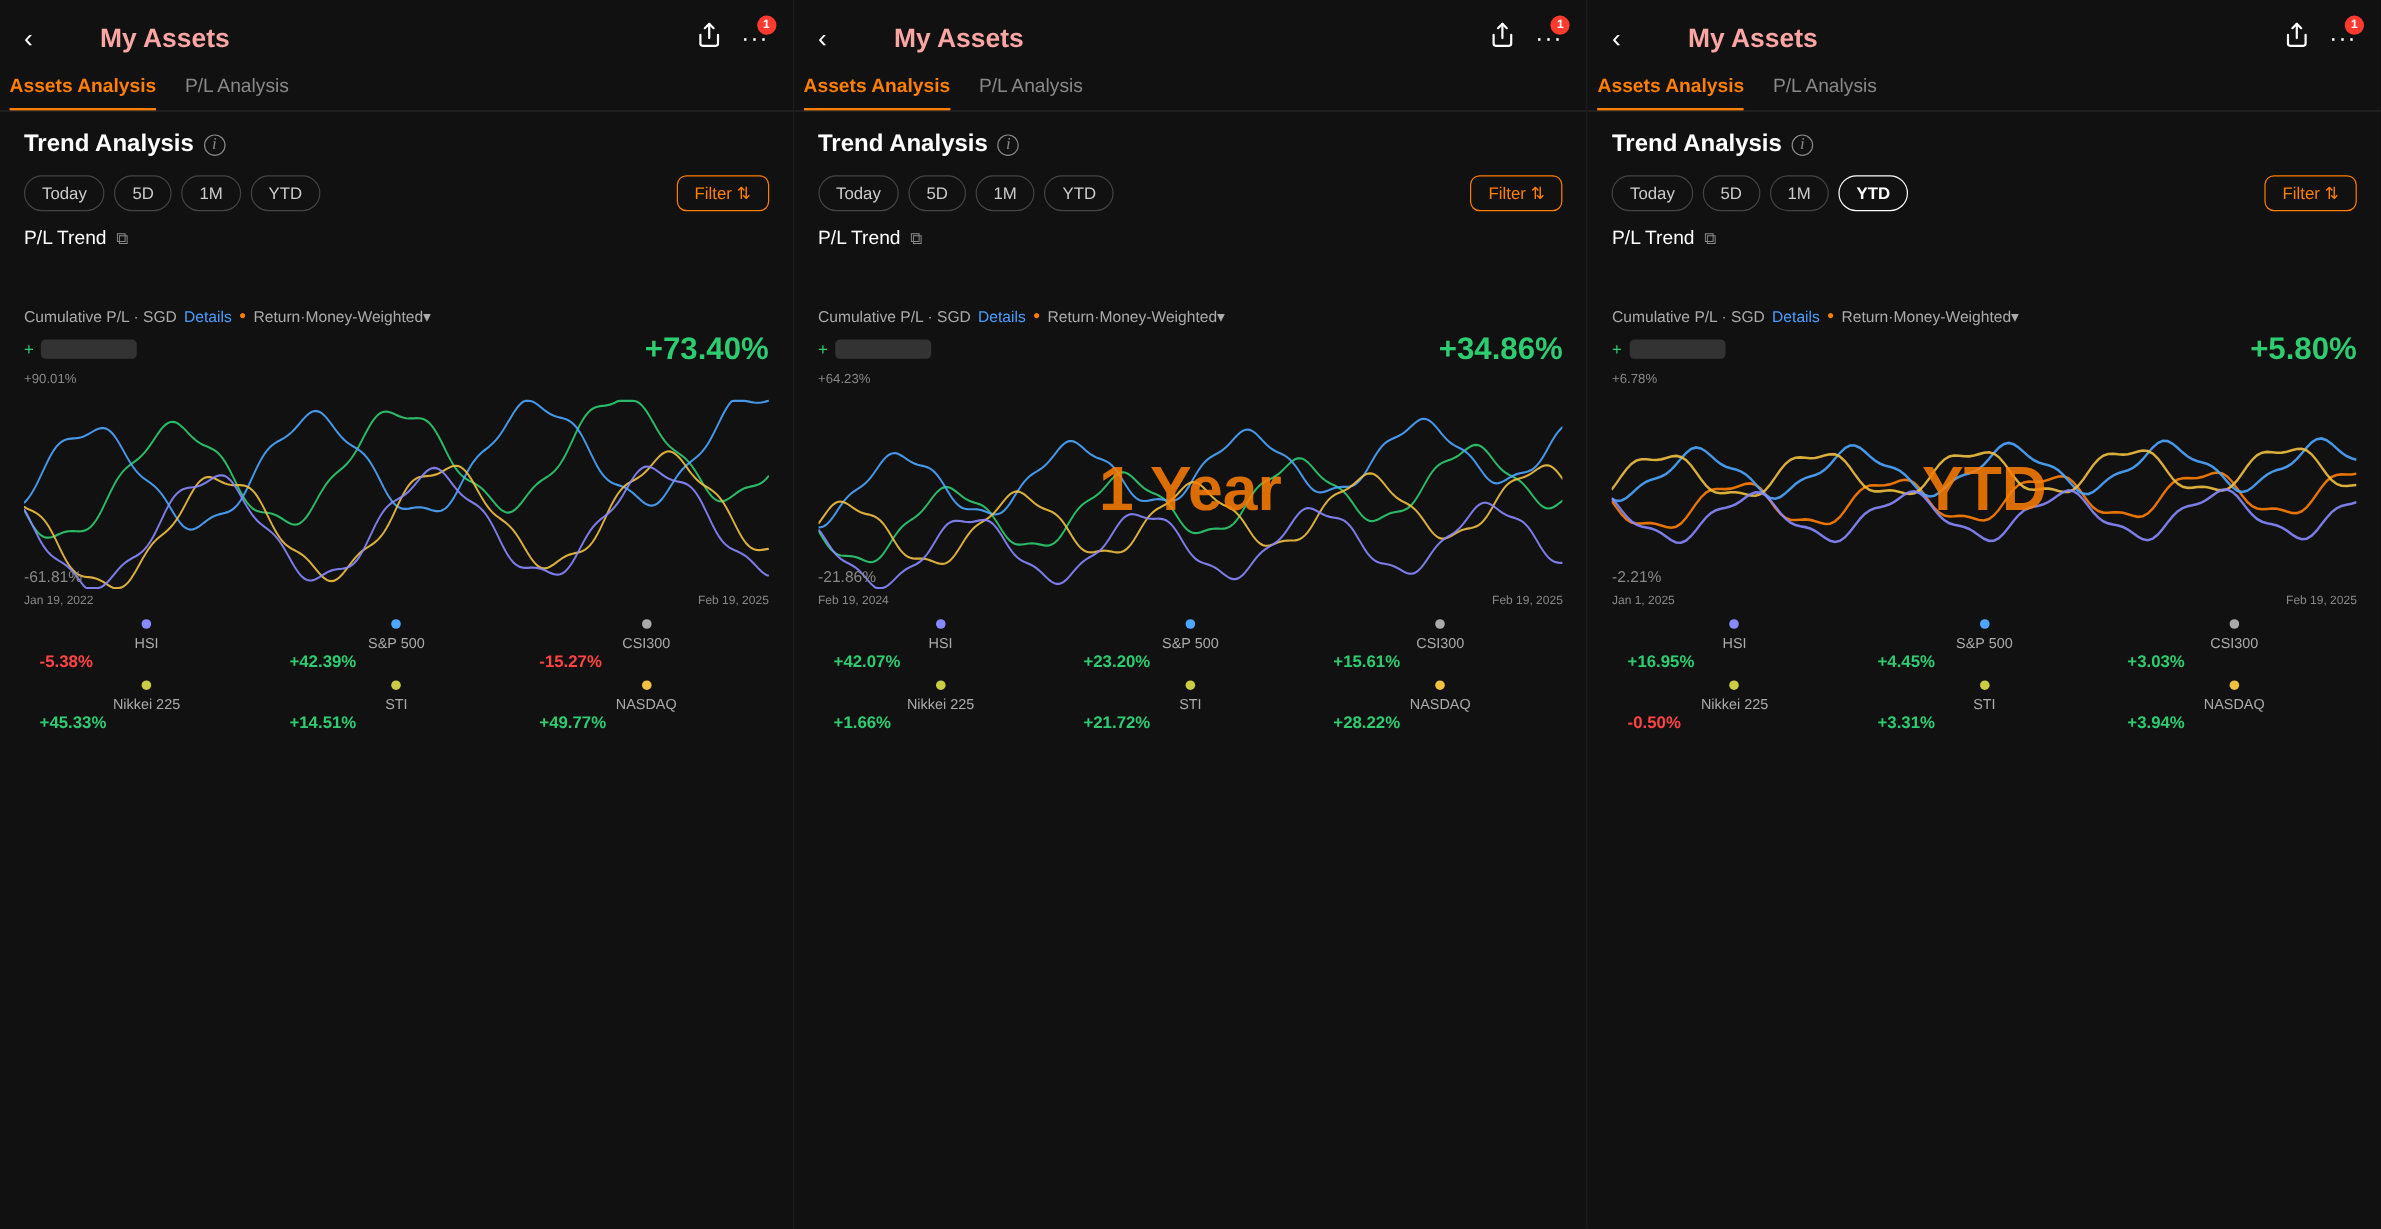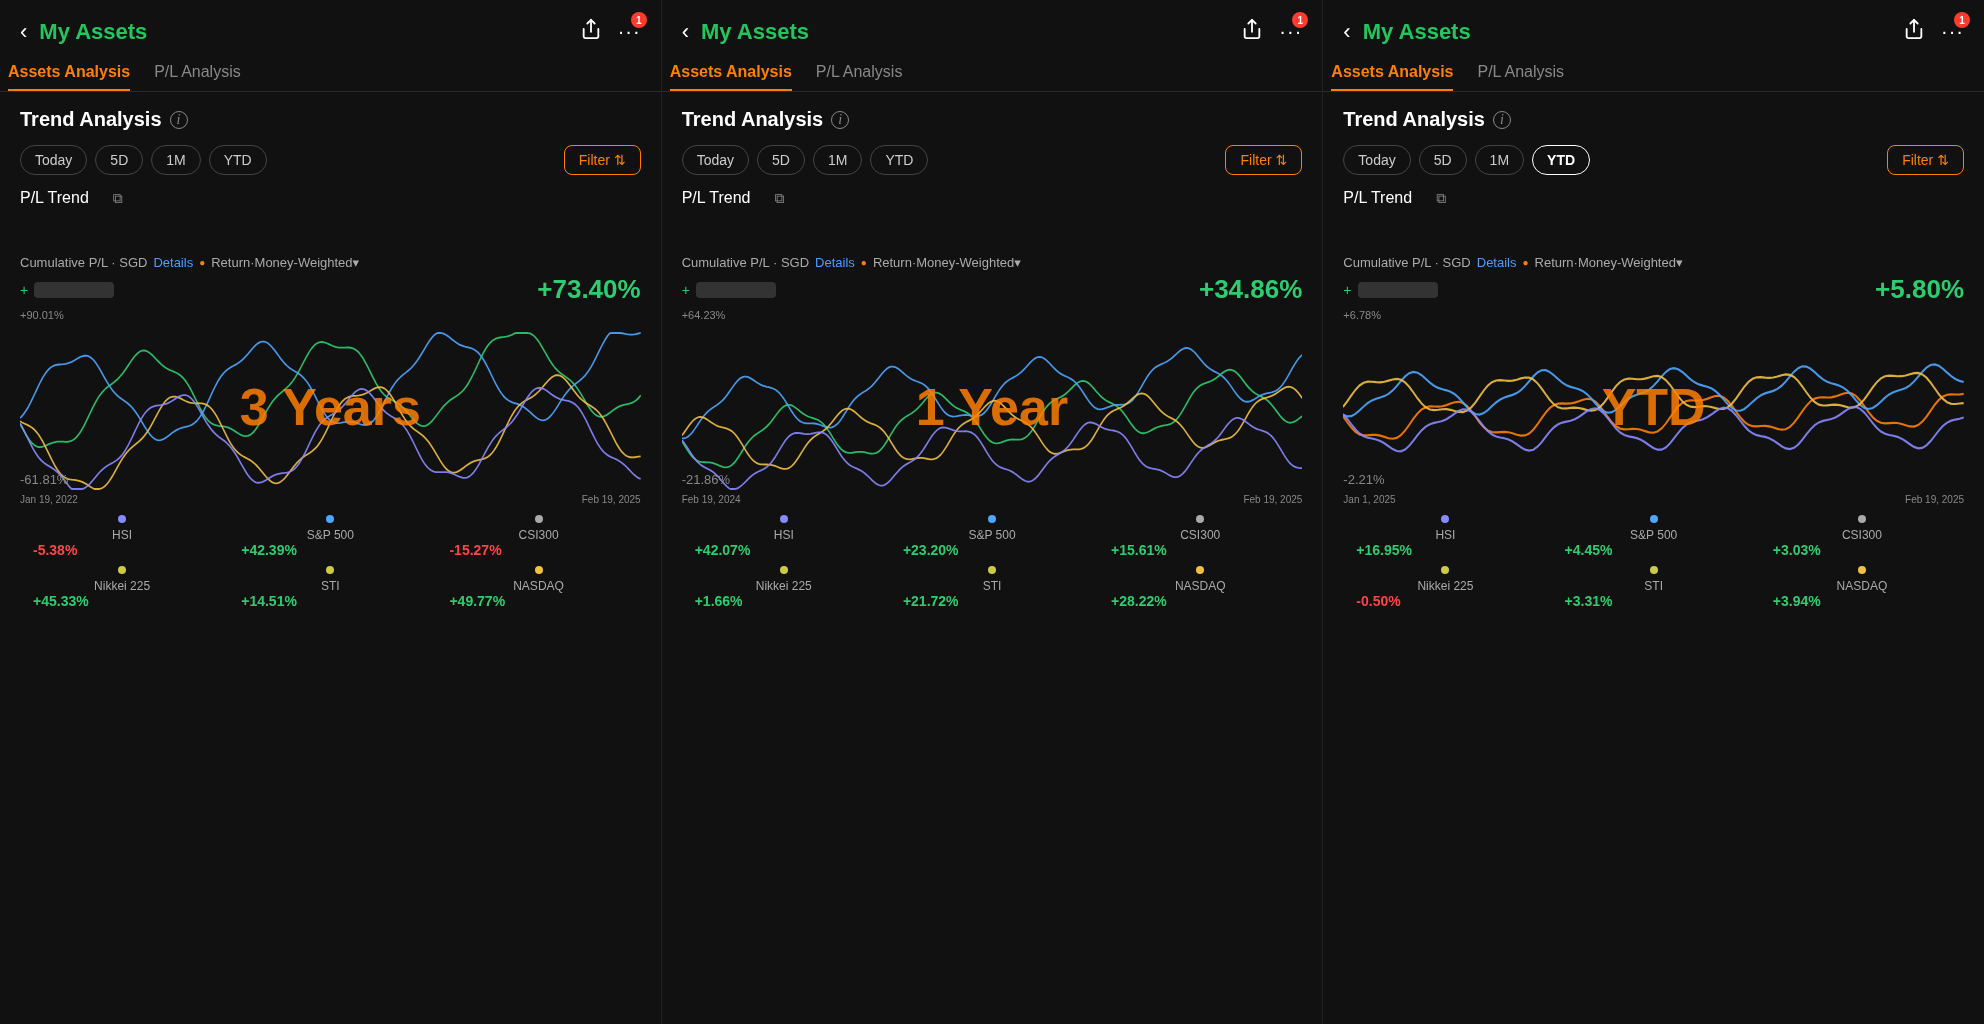--- a/index.html
+++ b/index.html
@@ -35,23 +35,24 @@
       align-items: center;
       gap: 12px;
     }
     .back-btn {
       color: #fff;
       font-size: 22px;
       cursor: pointer;
       font-weight: 300;
     }
     .header-title {
-      color: #22c55e;
+      color: #fca5a5;
       font-size: 22px;
       font-weight: 600;
+      margin-left: 44px;
     }
     .header-right {
       display: flex;
       align-items: center;
       gap: 16px;
       position: relative;
     }
     .share-icon {
       color: #fff;
       font-size: 20px;
@@ -171,22 +172,22 @@
       font-size: 14px;
       cursor: pointer;
       display: flex;
       align-items: center;
       gap: 4px;
     }
 
     
     .pl-trend-header {
       display: flex;
-      align-items: flex-end;
-      gap: 24px;
+      align-items: flex-start;
+      gap: 8px;
       padding: 4px 20px 4px 20px;
     }
     .pl-trend-label {
       color: #fff;
       font-size: 16px;
       font-weight: 500;
     }
     .copy-icon {
       color: #888;
       font-size: 14px;
@@ -401,21 +402,20 @@
       <span class="chart-label-top">+90.01%</span>
       <svg class="chart-svg" viewBox="0 0 600 150" preserveAspectRatio="none">
         <polyline points="0,85.66300874883368 2,88.894188728832 4,92.07950313157343 6,95.1014909024152 8,97.848888357451 10,100.22573831235286 12,102.15917709573795 14,103.60520769910369 16,104.55194696773931 18,105.02006011571562 20,105.06034682193068 22,104.74869731584175 24,104.17887148974867 26,103.45374822215264 28,102.6758284227071 30,101.93784163760373 32,101.31429646162246 34,100.85473034807491 36,100.57926225416595 38,100.47684550004861 40,100.50637666344407 42.00000000000001,100.60056085739215 44,100.67218716897561 46,100.62225239877978 48,100.3492057984062 50,99.75848703669853 52,98.7715031104704 54,97.33323972251789 56,95.41782433096367 58,93.0315407615497 60,90.21302265082144 62,87.03060474369265 64,83.57706471630232 66,79.9622210779456 68,76.30404402249385 70,72.71906876131614 72,69.3129630268548 74,66.17208653711337 76,63.35679149855665 78,60.89705762325557 80,58.79084654535794 82,57.00531757519332 84.00000000000001,55.480791128389086 86,54.137100744385265 88,52.88176128650166 90,51.61921874945951 92,50.26035057548734 94,48.73136311866658 96,46.98128688698216 98,44.98739560920592 100,42.75806081528186 102.00000000000001,40.33278290059825 104,37.77939208437198 106,35.18866571954156 108,32.66683946092932 109.99999999999999,30.32667820976788 112,28.27790169441508 114,26.617817499800072 116,25.4229961436179 118,24.742730041019463 120,24.594859185571266 122,24.964335305184935 124,25.804651980034393 126,27.0420125535454 128,28.581863462617132 130,30.31720967168364 132,32.13797005808961 134,33.94053805025925 136,35.63669483042467 138,37.161080585528595 140,38.47655842535061 142,39.57699414902531 144,40.48720618466294 146,41.260093102871174 148,41.97119850562685 150,42.71120226958034 152,43.577012604434955 154,44.66225860279406 156,46.04803672152923 157.99999999999997,47.794742142711485 160,49.93571922267287 162,52.47330289144651 164,55.37760941286051 166,58.58818942435444 168.00000000000003,62.018400573649444 170,65.5621141885182 172,69.10216195163628 174,72.51977312620781 176,75.70416437349688 178,78.56143052651721 180,81.0219470568774 182,83.04562782292273 184,84.6245731501251 186,85.78287626692726 188,86.57360979092294 190,87.07326567241807 192,87.37414927128053 193.99999999999997,87.57541076830735 196,87.77351859078044 198,88.05302911333555 200,88.47848015205227 202,89.08813509203802 204.00000000000003,89.89013887139298 206,90.86143128291016 208,91.9495164240777 210,93.07693165830653 212,94.14801796761881 214,95.05738765191113 216,95.69933335873762 218,95.97733798719928 219.99999999999997,95.81283564451594 222,95.15244038248194 224,93.97299596039967 226,92.28399417808976 228,90.12714404290243 230.00000000000003,87.57312821309056 232,84.71583409305657 234,81.66457223030774 236,78.53497415786657 238,75.43937950717269 240,72.47756757443015 242,69.72865750750603 244,67.24489666263413 245.99999999999997,65.04788780664262 248,63.1275877971987 250,61.44416263872298 252,59.932528515403426 254,58.509168350694196 256,57.08061007854804 258,55.55280430179635 260,53.8405586238616 262,51.876180852537104 264,49.61655394346755 266,47.04800566356939 268,44.18853299498102 270,41.087177666959334 272,37.82060378213673 274,34.487178553457824 276,31.199080352121555 278,28.073134647891123 280,25.221192244794 282,22.74090530924485 284,20.70772138215905 286,19.16880701429751 288,18.139440560343807 290,17.60219338428411 292,17.508969942388003 294,17.78572214236947 296,18.339414811076512 298,19.066618347164273 300,19.862959620964848 302,20.632585863215436 304,21.29679547324701 306,21.801064446407565 308,22.119840789262785 310.00000000000006,22.258679024244696 312,22.25352483960535 314,22.16721485831353 315.99999999999994,22.08350560815384 318,22.09916682093514 320,22.314847424391832 322,22.82553253983334 324,23.711446638848948 326,25.0302184510783 328,26.811010784671172 330,29.051143163292853 332,31.71551275235515 334,34.738869310483196 336.00000000000006,38.030745167189984 338,41.48260424803519 340,44.97657611197121 341.99999999999994,48.39499952312784 344,51.62992788489357 346,54.591752366145634 348,57.21617743457151 350,59.46893073329465 352,61.347791643398914 354,62.88176238597341 356,64.12746073817858 358,65.16306157057957 360,66.08033329290049 362.00000000000006,66.97548537090852 364,67.93964915648888 366,69.04984688097701 368,70.36125988641605 370,71.90149092176159 372,73.66733699615021 374,75.62436479034407 376,77.70933003460176 378,79.83522795243746 380,81.89852656296544 382,83.78793935041507 384,85.39395599354114 386,86.61828181223719 387.99999999999994,87.38234441265604 390,87.63410899827309 392,87.35259455134783 394,86.54968811394633 396,85.26909539754968 398,83.58252139921751 400,81.58342178354478 402,79.37888243394356 404,77.08035143363401 406,74.79404990301973 408.00000000000006,72.61191647132104 410,70.60389216556047 412,68.81223244806978 413.99999999999994,67.24835175004786 416,65.89247933729543 418,64.69615394010077 420,63.587330740887545 422,62.47764071655931 424,61.27114984516988 426,59.87383150402758 428,58.202901495729655 430,56.19517724797709 432,53.81370976143854 434.00000000000006,51.052091054108395 436,47.936047399186016 438,44.52217103724703 439.99999999999994,40.89389861130006 442,37.15509049632401 444,33.42177950558739 446,29.81282101069569 448,26.44027470089731 450,23.400372258538923 452,20.76587299287177 454,18.580485619133338 456,16.855849956966296 458,15.571343824106151 460.00000000000006,14.676728228086867 462,14.097390635413614 464,13.741714251803515 465.99999999999994,13.509911587659536 468,13.303530050402545 470,13.034777558414545 472,12.634832545764441 474,12.060393758461576 476,11.297882798612605 478,10.364922376994345 480,10 482,10 484,10 486.00000000000006,10 488,10 490,10 491.99999999999994,10.109262923032803 494,10.702528615809065 496,11.806072105733355 498,13.4137205105771 500,15.48689934915392 502,17.957511335493926 504,20.733393279324577 506,23.705866710471472 508,26.758711093015215 510,29.777761677316956 512,32.660278481341365 514,35.32325355859737 516,37.70991875137629 518,39.793877054044735 520,41.58049314601317 522,43.10542362069716 524,44.43042305250451 526,45.636805474670346 528,46.81715034123987 530,48.065998902289714 532,49.47037712092445 534,51.10099674635731 536,53.00492554622899 538,55.200386407613344 540,57.67415476826392 542,60.38179163225248 544,63.25069600015533 546,66.18570854160268 548,69.07677026868437 550,71.8079562060107 552,74.26708101309138 554,76.35502218898485 556,77.99393146380793 558,79.13360402701053 560,79.75543951220958 562,79.87364348049665 564,79.53356433053077 566,78.80731612482812 568,77.78707993053523 570,76.57668330438142 572,75.28221101361758 574,74.00248627094282 576,72.82027297465936 578,71.79498468566578 580,70.95755112691856 582,70.30789991471784 584,69.81527727325347 586,69.42137754474588 588,69.04600007252844 590,68.59472594725013 592,67.96792636431319 594,67.07029509038615 596,65.82005043209637 598,64.1569813499431 600,62.04861535360655" fill="none" stroke="#2ecc71" stroke-width="1.5" opacity="0.9"></polyline>
           <polyline points="0,80.99119049985971 2,79.18243873113875 4,77.02148005756618 6,74.48446978729945 8,71.57913165779904 10,68.3450963162704 12,64.85139452302771 14,61.19132394139826 16,57.47514298840358 18,53.821239348352485 20,50.34655705566897 22,47.15713235786039 24,44.33957895135119 26,41.95427850064459 28,40.03088016874323 30,38.566506797260914 32,37.526823786730645 34,36.84987122066436 36,36.452313173594625 38,36.23754247084765 40,36.104913690328985 42.00000000000001,35.959276694461636 44,35.71995642978549 46,35.32837450285093 48,34.75362968650464 50,33.995537162680215 52,33.08485364899644 54,32.08066727746707 56,31.065184707263 58,30.13638080347899 60,29.399167498716945 62,28.955871085364564 64,28.896869314448857 66,29.292225750445283 68,30.18507009272956 70,31.58731754855352 72,33.478111729451314 74,35.80513257600951 76,38.4886551969263 78,41.4280000694295 80,44.50980171231202 82,47.61736076537045 84.00000000000001,50.64024787544856 86,53.483305521456 88,56.07424789666863 90,58.36918438291055 92,60.355577793900004 94,62.05237785040298 96,63.50732279581147 98,64.79165511652378 100,65.9927283918733 102.00000000000001,67.20517072305104 104,68.52139914785799 106,70.02233741872088 108,71.76917132688993 109.99999999999999,73.79688302151125 112,76.11014678226218 114,78.68195766094077 116,81.45512016317653 118,84.34646851450167 120,87.25344588050731 122,90.06245900092387 124,92.65826589309796 126,94.93356176805105 128,96.79791034707468 130,98.18522597375583 132,99.05914108728356 134,99.41578222079204 136,99.28370886790722 138,98.72102267253167 140,97.80990683306588 142,96.64908482497273 144,95.34487306161401 146,94.00162736272075 148,92.71243689625737 150,91.55089679906003 152,90.56469397252647 154,89.77157823227759 156,89.15807756614957 157.99999999999997,88.68107078939444 160,88.27207530794408 162,87.84386484169364 164,87.29882351544587 166,86.53828731668516 168.00000000000003,85.47203543038354 170,84.02708029745973 172,82.15496762719143 174,79.83693045354373 176,77.0864327942477 178,73.94887144729068 180,70.49845813222367 182,66.8325558944118 184,63.06397095527107 186,59.31188371042611 188,55.69222404728378 190,52.30834572368032 192,49.24282779239792 193.99999999999997,46.551130362780576 196,44.25766635515232 198,42.35463512194863 200,40.803717156403344 202,39.540473617797126 204.00000000000003,38.48105289360035 206,37.530600466070354 208,36.592616350512756 210,35.578419901488104 212,34.41587238642909 214,33.05657424186861 216,31.480890413063534 218,29.70035144023774 219.99999999999997,27.75721263984412 222,25.721207872115848 224,23.683785283525552 226,21.750337651224662 228,20.03111941469105 230.00000000000003,18.631660125632386 232,17.6435293701005 234,17.136277166546133 236,17.151269192113713 238,17.69796728332762 240,18.75298758260738 242,20.262020936998496 244,22.144444830499975 245.99999999999997,24.30021605210873 248,26.61842991205024 250,28.986783285140753 252,31.301098349250328 254,33.474058779687304 256,35.44238081166982 258,37.171781680332636 260,38.65930497505151 262,39.932798801046964 264,41.04759721200098 266,42.080705421562776 268,43.12301248235256 270,44.270231501343105 272,45.61338128390203 274,47.229664397033595 276,49.17456134361975 278,51.47585199630716 280,54.130103347523935 282,57.10194236310234 284,60.32618395691274 286,63.7126290545946 288,67.15310916874809 290,70.53015317457276 292,73.7265069851121 294,76.63466053090397 296,79.16553566561979 298,81.25556341780306 300,82.87152270831297 302,84.01271241815091 304,84.71026667854271 306,85.02367820683922 308,85.03484365506343 310.00000000000006,84.84016601878943 312,84.54142242531763 314,84.2362156054033 315.99999999999994,84.00886422891166 318,83.92254775920732 320,84.01340908612308 322,84.28714297452873 324,84.71837596863496 326,85.25289368896762 328,85.81251675639638 330,86.30218962924859 332,86.61864861301277 334,86.65989388828604 336.00000000000006,86.3346182352456 338,85.5707486602196 340,84.32233603848579 341.99999999999994,82.57417513020202 344,80.34373975220127 346,77.68025741670006 348,74.66100298389884 350,71.38513902093312 352,67.96564944990061 354,64.52008315117637 356,61.160930273045885 358,57.98648660966329 360,55.07301763440898 362.00000000000006,52.468917526029685 364,50.191380185494474 366,48.22587474347346 368,46.52846745601909 370,45.03077756537973 372,43.64711938190988 374,42.28318754245969 376,40.84550456610837 378,39.2507817719337 380,37.43435242475621 382,35.35691893629333 384,33.00900665978136 386,30.41272181279881 387.99999999999994,27.62065203335833 390,24.712003492398544 392,21.78631553499501 394,18.955310433778102 396,16.33360266089192 398,14.029094216398304 400,12.133910866962411 402,10.716686118239066 404,10 406,10 408.00000000000006,10.123823585610685 410,10.691103976983705 412,11.621256176273546 413.99999999999994,12.816022219904623 416,14.168278821267107 418,15.571564573833808 420,16.929475882759522 422,18.164092872497626 424,19.222683517967848 426,20.082088394166476 428,20.750395962604852 430,21.26576067347348 432,21.692471708986623 434.00000000000006,22.11462609717291 436,22.627974219058004 438,23.33066927205483 439.99999999999994,24.313750428508193 442,25.652213469631324 444,27.39747043274514 446,29.571875949287033 448,32.165813535521465 450,35.13760659959071 452,38.41626675770814 454,41.906838733839024 456,45.497869278684014 458,49.0703378940996 460.00000000000006,52.50725662869634 462,55.703086477960106 464,58.572134313397235 465.99999999999994,61.05518531569296 468,63.123783463503116 470,64.78178265661924 472,66.06403476907755 474,67.03233656426322 476,67.76900212549906 478,68.368639402434 480,68.92886971395961 482,69.54082326946872 484,70.28026355652595 486.00000000000006,71.20013702808365 488,72.32521694680122 490,73.64932290502263 491.99999999999994,75.13536717231129 494,76.71822620751995 496,78.31018299387087 498,79.80845588600111 500,81.10414294147452 502,82.09178392633997 504,82.67868666174103 506,82.79318507772172 508,82.39109141395919 510,81.45976596427664 512,80.01944022636597 514,78.12167431308073 516,75.84508512399306 518,73.28872523156869 520,70.5637019597935 522,67.7837830098973 524,65.05582520620234 526,62.47087843765582 528,60.09675627395059 530,57.97273345360286 532,56.106840203241106 534,54.47599114729941 536,53.02893314818207 538,51.691744416996535 540,50.37538916549174 542,48.984648304497675 544,47.42762364888409 546,45.62496175573314 548,43.51796848701287 550,41.07488442092386 552,38.294755491228244 554,35.20854803898835 556,31.877403628367574 558,28.38818451800352 560,24.846702765124007 562,21.369232945917013 564,18.073061910974484 566,15.066915152420387 568,12.442110542706068 570,10.26522541424238 572,10 574,10 576,10 578,10 580,10 582,10.212152546133055 584,10.548941446834512 586,10.910438772858022 588,11.208793579576044 590,11.37630774808258 592,11.371640552213274 594,11.183586945555675 596,10.832091646823576 598,10.366408373852956 600,10" fill="none" stroke="#4da6ff" stroke-width="1.5" opacity="0.9"></polyline>
           <polyline points="0,83.64152662356943 2,84.59756642690787 4,85.42503516377322 6,86.2023916564573 8,87.02184797250283 10,87.98030562688926 12,89.16983150126354 14,90.66852849021838 16,92.53262080672314 18,94.79046553710324 20,97.43903010750113 22,100.44315516571896 24,103.73767366023995 26,107.23220182921263 28,110.81817918048927 30,114.37753366548833 32,117.79220306847861 34,120.9536671174981 36,123.77164380857188 38,126.18117801208673 40,128.14749393775327 42.00000000000001,129.66818265395054 44,130.7725337576291 46,131.51807522215498 48,131.98463464111146 50,132.26645627763608 52,132.46308176402124 54,132.66981248375316 56,132.96860876642018 58,133.42024172242878 60,134.0584013514807 62,134.88628949961367 64,135.87600395332697 66,136.9707703036531 68,138.0898234906151 70,139.1355039045898 72,140 74,140 76,140 78,139.75241602850315 80,139.00397918369868 82,137.7370452517608 84.00000000000001,135.96673936109084 86,133.74005012850654 88,131.13214170472395 90,128.24021065809097 92,125.17543364573541 94,122.05372207718146 96,118.98610627002901 98,116.06960443684116 100,113.37938829474845 102.00000000000001,110.96294104560317 104,108.8367253017195 106,106.9856541469407 108,105.36540796953274 109.99999999999999,103.90738536415877 112,102.52584099497194 114,101.12656786926603 116,99.61634344988185 118,97.91229076402033 120,95.95031324485507 122,93.69184479345515 124,91.12830708005725 126,88.28287096896291 128,85.209359849985 130,81.98838807225889 132,78.7210747875652 134,75.52089024572204 136,72.50435858300999 138,69.78144348766402 140,67.44647167123328 142,65.5704012701922 144,64.1951224176528 146,63.33029596806272 148,62.9530099181953 150,63.010281671318005 152,63.42418039318972 154,64.09910998692621 156,64.9306005448599 157.99999999999997,65.81482172821443 160,66.6579673842534 162,67.38467256338782 164,67.94471088504231 166,68.31737416679103 168.00000000000003,68.51314362134735 170,68.57250421315618 172,68.56200930608497 174,68.56794869773684 176,68.68818755131242 178,69.02290744800729 180,69.66507916615005 182,70.69152105785282 184,72.15534487090424 186,74.08046719864751 188,76.45868047894652 190,79.24954906334814 192,82.38314374032893 193.99999999999997,85.76537474367028 196,89.28545133882224 198,92.82480627407597 200,96.26669266351615 202,99.50560091123721 204.00000000000003,102.45565944646897 206,105.05727387311597 208,107.2814165305519 210,109.13118835567322 212,110.64051858001675 214,111.87012342627416 216,112.90108975126732 218,113.82666165197436 219.99999999999997,114.74296846440605 222,115.73952701333222 224,116.89037097971617 226,118.24660405566577 228,119.83104617454387 230.00000000000003,121.63545491624248 232,123.62057391650616 234,125.71900732518918 236,127.84066664314618 238,129.8803061967168 240,131.72647663541503 242,133.27109885679062 244,134.4188050169221 245.99999999999997,135.09521375679893 248,135.25340163690356 250,134.8779935525408 252,133.9865072405599 254,132.62783191826796 256,130.8779767403905 258,128.83346828562003 260,126.60298593891649 262,124.29798109317285 264,122.02311652636106 266,119.86737804142322 268,117.89665008238131 270,116.14841595599698 272,114.62905320470178 274,113.31396257450564 276,112.15051563555373 278,111.06355407847879 280,109.96294554141915 282,108.75251690328332 284,107.33956273855858 286,105.64407507732774 288,103.6068653569819 290,101.1958482799402 292,98.40992137714868 294,95.2800887634836 296,91.86772368153876 298,88.26011998061006 300,84.56372484061595 302,80.89565219455748 304,77.37422992430214 306,74.1094202802474 308,71.19396438977118 310.00000000000006,68.69603715225706 312,66.65406403692471 314,65.07415834266526 315.99999999999994,63.93040358207447 318,63.16795170732882 320,62.70865658658326 322,62.45873591377857 324,62.31777379902933 326,62.18825680230416 328,61.98478881175447 330,61.642159159027436 332,61.1215411160497 334,60.41426525100413 336.00000000000006,59.54282908656665 338,58.55905171841611 340,57.53953743192794 341.99999999999994,56.57885308578213 344,55.781028607468876 346,55.25014009144112 348,55.08081729213079 350,55.34952440774244 352,56.10739432039544 354,57.37525803159013 356,59.141315272698534 358,61.361656663198715 360,63.96359337917917 362.00000000000006,66.85149980542282 364,69.91465045013746 366,73.0363545273495 368,76.1035759457685 370,79.01618331545264 372,81.69500784617045 374,84.08799369167127 376,86.17389586176759 378,87.96320004205158 380,89.49618694640041 382,90.83831900096051 384,92.07336642564316 386,93.29489176688517 387.99999999999994,94.5968586002989 390,96.06420836257176 392,97.76425209953769 394,99.73965107924921 396,102.00361822175405 398,104.53777382564141 400,107.2928518546039 402,110.19219827570392 404,113.13775337340589 406,116.01798789366413 408.00000000000006,118.71708813817156 410,121.12457333976111 412,123.14448979279703 413.99999999999994,124.70336375937946 416,125.75620577062732 418,126.29003271412573 420,126.32459552273245 422,125.91024957867 424,125.12315985262127 426,124.05827054202595 428,122.82066832057832 430,121.51611145658853 432,120.24157121632003 434.00000000000006,119.07663051702488 436,118.07650786454963 438,117.26732907572583 439.99999999999994,116.64406814819819 442,116.17133986861025 444,115.78697167461955 446,115.40803369383788 448,114.9387859811193 450,114.2798304093788 452,113.33764676533072 454,112.03365800036016 456,110.31201138038229 458,108.1453767349999 460.00000000000006,105.53823990270497 462,102.5273930047772 464,99.17957338915052 465.99999999999994,95.58645761738666 468,91.85745298726745 470,88.1109256992739 472,84.4646443248651 474,81.02628725294272 476,77.88485702401752 478,75.10376342477561 480,72.71618814788425 482,70.72314003878074 484,69.09436965607958 486.00000000000006,67.77205652973048 488,66.67693491979665 490,65.71630617392879 491.99999999999994,64.79321739962187 494,63.81598214852462 496,62.7071884453091 498,61.41138549438374 500,59.90075865392093 502,58.17828221368848 504,56.27806507569201 506,54.26285546454018 508,52.21892486279827 510,50.248785778794335 512,48.46239176954209 514,46.9676040451549 516,45.8607748318647 518,45.21828758462871 520,45.08980901658764 522,45.493855353470714 524,46.41606885235585 526,47.8103588785536 528,49.60280630447442 530,51.697983504158024 532,53.987126783217214 534,56.35743294865945 536,58.701651635792274 538,60.9271189090772 540,62.963427870277016 542,64.76805405334933 544,66.3294363578203 546,67.66724182508791 548,68.8297943673576 550,69.88890112248389 552,70.93254277868601 554,72.05608520612098 556,73.35280198587924 558,74.90455912648034 560,76.7734988912518 562,78.99547050981356 564,81.57579957630432 566,84.48777907800414 568,87.67402190713953 570,91.05055910036877 572,94.51332275746498 574,97.94643952445851 576,101.23159871978694 578,104.25766308890644 580,106.92966837753524 582,109.17641236373282 584,110.95595982121839 586,112.25857586130326 588,113.10682960688688 590,113.55286268907665 592,113.67307006786913 594,113.56067156347731 596,113.31684062131623 598,113.04118541707338 600,112.82243495415977" fill="none" stroke="#f0c040" stroke-width="1.5" opacity="0.9"></polyline>
           <polyline points="0,85.14898810834478 2,88.17281667811092 4,91.48384925047435 6,94.97542893034397 8,98.53046635361 10,102.03093166036746 12,105.36740732210882 14,108.44785334840243 16,111.20480684403412 18,113.60037780786512 20,115.62859996076874 22,117.31493167360759 24,118.71295663071142 26,119.89858397026903 28,120.96227094939664 30,121.99996774138431 32,123.10359801459782 34,124.35193028021553 36,125.80265993746956 38,127.4864136227556 40,129.40321555983886 42.00000000000001,131.52173546950345 44,133.78138889377627 46,136.09710573937036 48,138.36634423137744 50,140 52,140 54,140 56,140 58,140 60,139.98377031152904 62,139.44298654171772 64,138.41728027868348 66,136.97485741567016 68,135.2065070944037 70,133.21766506477178 72,131.1192395685281 74,129.01801804768385 76,127.0075100807073 78,125.16004264902455 80,123.5208116448463 82,122.10441847235285 84.00000000000001,120.89419830678978 86,119.84439691781503 88,118.88499823712709 90,117.92876781127232 92,116.87987910383104 94,115.64334800061695 96,114.13442847781856 98,112.28712568385426 100,110.06106136801687 102.00000000000001,107.44607363505989 104,104.46413528019384 106,101.16841439540701 108,97.63955614788108 109.99999999999999,93.97951281770882 112,90.30346817556837 114,86.73057251949963 116,83.37431096650927 118,80.33336041585196 120,77.68374703438803 122,75.47300005164348 124,73.71681946010648 126,72.39855081160626 128,71.47150972797756 130,70.86394438566006 132,70.48618880953794 134,70.23936434987965 136,70.02484867651822 138,69.75366333584753 140,69.35493847748498 142,68.78269609173356 144,68.02034361438926 146,67.08247460535452 148,66.01381409171728 150,64.88540156533819 152,63.78835172381947 154,62.82574976770857 156,62.103405054889315 157.99999999999997,61.72028924705291 160,61.75951361999821 162,62.280652398441404 164,63.31409908612239 166,64.85796150098768 168.00000000000003,66.87777478294731 170,69.30906024393039 172,72.06250403173196 174,75.03129585889467 176,78.09997538166824 178,81.15399941083449 180,84.08917900039202 182,86.8201473195799 184,89.2871060079527 186,91.46025168806904 188,93.34149171074182 190,94.96330050640177 192,96.38482346838 193.99999999999997,97.68558127145712 196,98.95734195888518 198,100.29489185847551 200,101.78653478768523 202,103.5051732890396 204.00000000000003,105.50077363165852 206,107.79489266768739 208,110.37776038927454 210,113.20818365059174 212,116.2162844013027 214,119.30883244435081 216,122.37670081215359 218,125.3037820686453 219.99999999999997,127.97657314405377 222,130.2935763709066 224,132.17368056873352 226,133.56277687721632 228,134.43802144883196 230.00000000000003,134.8093670225926 232,134.71822906103998 234,134.23340777920424 236,133.4446321921889 238,132.45430439190991 240,131.36818269011766 242,130.28583670540496 244,129.29172749206245 245.99999999999997,128.44770962176045 248,127.78762475585665 250,127.31446906625223 252,127.0003865980972 254,126.78948788884814 256,126.60324044687819 258,126.34794762464267 260,125.92364554924444 262,125.23362079143183 264,124.19369570703013 266,122.74044885373101 268,120.83763274400822 270,118.48021196963936 272,115.69565706459997 274,112.54237439518175 276,109.10540800196198 278,105.48979283348598 280,101.81214845457623 282,98.19125935700106 284,94.73847841910597 286,91.54880577759663 288,88.69343498544482 290,86.21442722953533 292,84.12198428114158 294,82.3945587327633 296,80.98178667074069 298,79.80997588000767 300,78.78965449018072 302,77.82450103373657 304,76.82085362742146 306,75.69694441699751 308,74.39103014886801 310.00000000000006,72.86768854067225 312,71.1217141893342 314,69.17926242263457 315.99999999999994,67.09613559235484 318,64.95336183948231 320,62.85045850756653 322,60.89697950751445 324,59.203099542358636 326,57.87007446118661 328,56.98142841154053 330,56.59565387920496 332,56.741075910494196 334,57.41333884395395 336.00000000000006,58.575739971356946 338,60.16238059448313 340,62.083853627597506 341.99999999999994,64.23496066340392 344,66.50377047949112 346,68.78121147410585 348,70.97034315635187 350,72.99448080586568 352,74.8034501695011 354,76.37741639747819 356,77.72794838983145 358,78.89622694330805 360,79.9485604744441 362.00000000000006,80.96961283233303 364,82.05395229906722 366,83.29668103102487 368,84.7839865062304 370,86.58446365841364 372,88.7419876608054 374,91.27077890985821 376,94.15310601447703 378,97.3398370048886 380,100.75379458138525 382,104.2956207509611 384,107.85163202322704 386,111.30296848108006 387.99999999999994,114.53522439397096 390,117.44770493306231 392,119.96148682931347 394,122.02556751518848 396,123.62055787777973 398,124.75959298843856 400,125.48638347859041 402,125.87058542398474 404,126.00090588569697 406,125.97656326224359 408.00000000000006,125.8978682898716 410,125.85676978606841 412,125.92821207548579 413.99999999999994,126.16307821521603 416,126.58335115425008 418,127.17992650442646 420,127.91327339651365 422,128.716885135633 424,129.50321181363432 426,130.17154497615255 428,130.617149716585 430,130.74082778757673 432,130.4580564696354 434.00000000000006,129.70688548837168 436,128.45388487386353 438,126.69761042968358 439.99999999999994,124.46927490410111 442,121.83056225420788 444,118.86877729765979 446,115.68976078800861 448,112.40919929287334 450,109.14310239402643 452,105.99829387980309 454,103.06376214048849 456,100.40363803792145 458,98.05242297516989 460.00000000000006,96.01288874274174 462,94.25683193318517 464,92.72861062662211 465.99999999999994,91.35114244260498 468,90.03382313639213 470,88.68165333510858 472,87.20475308838846 474,85.5274092892406 476,83.59584279632307 478,81.3839965266447 480,78.89682266518501 482,76.17077065462801 484,73.27142781766824 486.00000000000006,70.28851897680732 488,67.32870753656334 490,64.5068370895376 491.99999999999994,61.93639213842519 494,59.72002652584612 496,57.941002378736975 498,56.656301319459935 500,55.8920206107542 502,55.64146310205906 504,55.86608953388557 506,56.499246399499405 508,57.45233496790839 510,58.622869354321885 512,59.903703130267196 514,61.192599935833 516,62.40129318200043 518,63.463225923248444 520,64.3392802294982 522,65.02098532744455 524,65.53091933911165 526,65.92027046997265 528,66.2637775652712 530,66.65250436467929 532,67.18509560128325 534,67.95829899661165 536,69.05760305751556 538,70.54883049926744 540,72.47144200151683 542,74.83415245184239 544,77.6132554714612 546,80.75381028172659 548,84.17358945099589 550,87.76943958322892 552,91.42549158874968 554,95.02249205629053 556,98.4474271730634 558,101.60258455497954 560,104.41324858209529 562,106.83334689762232 564,108.84854871886847 566,110.47654317944313 568,111.76447774598415 570,112.78379033522941 572,113.62290144717711 574,114.3784236424611 576,115.14567796505713 578,116.00936863030643 580,117.03525295075889 582,118.26355434114835 584,119.70471029186241 586,121.33783835949983 588,123.11206014993802 590,124.95056767814216 592,126.75707121238027 594,128.42405465990012 596,129.8421027592181 598,130.9094682649675 600,131.54102552888185" fill="none" stroke="#8888ff" stroke-width="1.5" opacity="0.9"></polyline>
       </svg>
       <span class="chart-label-bottom">-61.81%</span>
       <span class="chart-date-left">Jan 19, 2022</span>
       <span class="chart-date-right">Feb 19, 2025</span>
-      <div class="overlay-label">3 Years</div>
     </div>
     <div class="legend-grid">
 
         <div class="legend-item">
           <div class="legend-name-row">
             <div class="legend-dot" style="background:#8888ff;"></div>
             <span class="legend-name">HSI</span>
           </div>
           <span class="legend-value val-red">-5.38%</span>
         </div>

